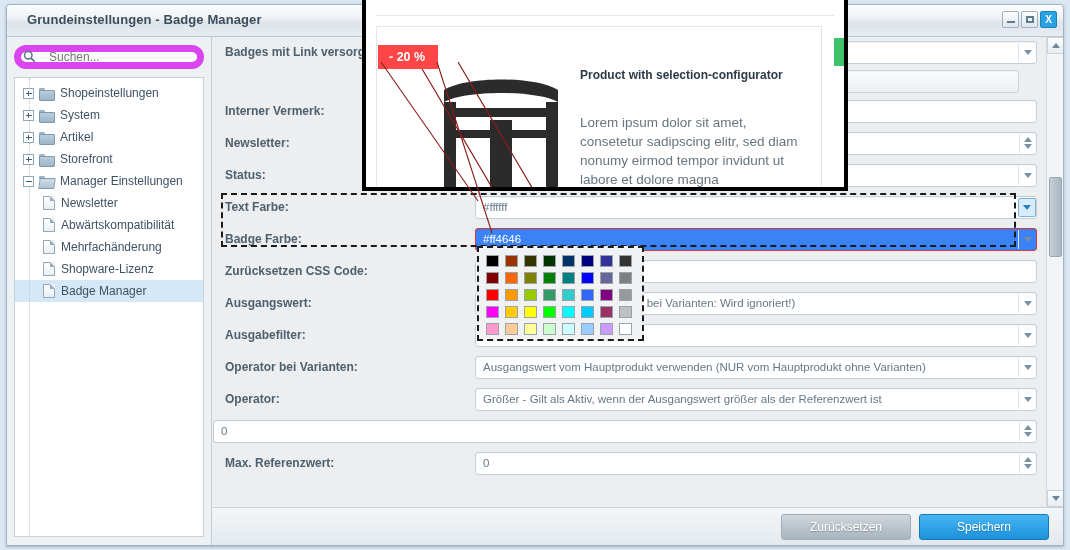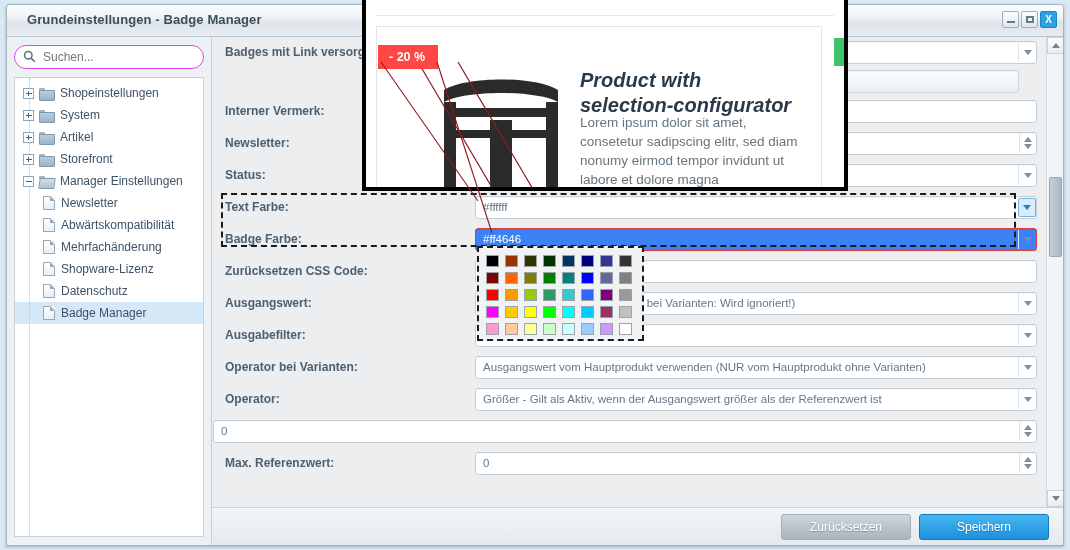--- a/index.html
+++ b/index.html
@@ -50,21 +50,21 @@
     position: absolute; left: 0; top: 32px; width: 205px; bottom: 0;
     background: #eef1f4;
     border-right: 1px solid #c3cfd8;
   }
   #search-wrap {
     margin: 8px 7px 6px 7px; position: relative;
     height: 24px;
   }
   #search-input {
     width: 100%; height: 24px;
-    border: 1px solid #d946ef; border-radius: 12px;
+    border: 7px solid #d946ef; border-radius: 12px;
     background: #fff;
     padding: 0 8px 0 28px;
     font-size: 12px; color: #9aa7b2;
     font-family: "Liberation Sans", sans-serif;
     outline: none;
   }
   #search-icon {
     position: absolute; left: 9px; top: 5px; width: 13px; height: 13px;
   }
   #tree {
@@ -224,21 +224,21 @@
     border: 1px solid #e2e5e8; background:#fff;
   }
   #badge-tag {
     position:absolute; left: 12px; top: 45px;
     background:#ff4646; color:#fff; font-weight:bold; font-size:12.5px;
     padding: 5px 13px 5px 11px; z-index: 3;
   }
   #chair { position:absolute; left: 60px; top: 72px; }
   #pop-title {
     position:absolute; left: 214px; top: 68px; width: 215px;
-    font-size: 20px; font-weight: bold; color:#2b3a47; line-height: 1.25; font-style: italic;
+    font-size: 12px; font-weight: bold; color:#2b3a47; line-height: 1.25;
   }
   #pop-body {
     position:absolute; left: 214px; top: 113px; width: 230px;
     font-size: 13.5px; color:#67757f; line-height: 1.42;
   }
   #leader-lines { position:absolute; left:0; top:0; width:486px; height:400px; z-index:2; }
   #green-bar {
     position:absolute; right: -2px; top: 38px; width: 12px; height: 28px; background:#3ec26a; z-index:3;
   }
 
@@ -351,24 +351,20 @@
         <span class="doc"></span>
         <span>Abwärtskompatibilität</span>
       </div>
       <div class="tree-node child">
         <span class="doc"></span>
         <span>Mehrfachänderung</span>
       </div>
       <div class="tree-node child">
         <span class="doc"></span>
         <span>Shopware-Lizenz</span>
-      </div>
-      <div class="tree-node child">
-        <span class="doc"></span>
-        <span>Datenschutz</span>
       </div>
       <div class="tree-node child selected">
         <span class="doc"></span>
         <span>Badge Manager</span>
       </div>
     </div>
   </div>
 
   <div id="main">
     <div id="form-scroll">

